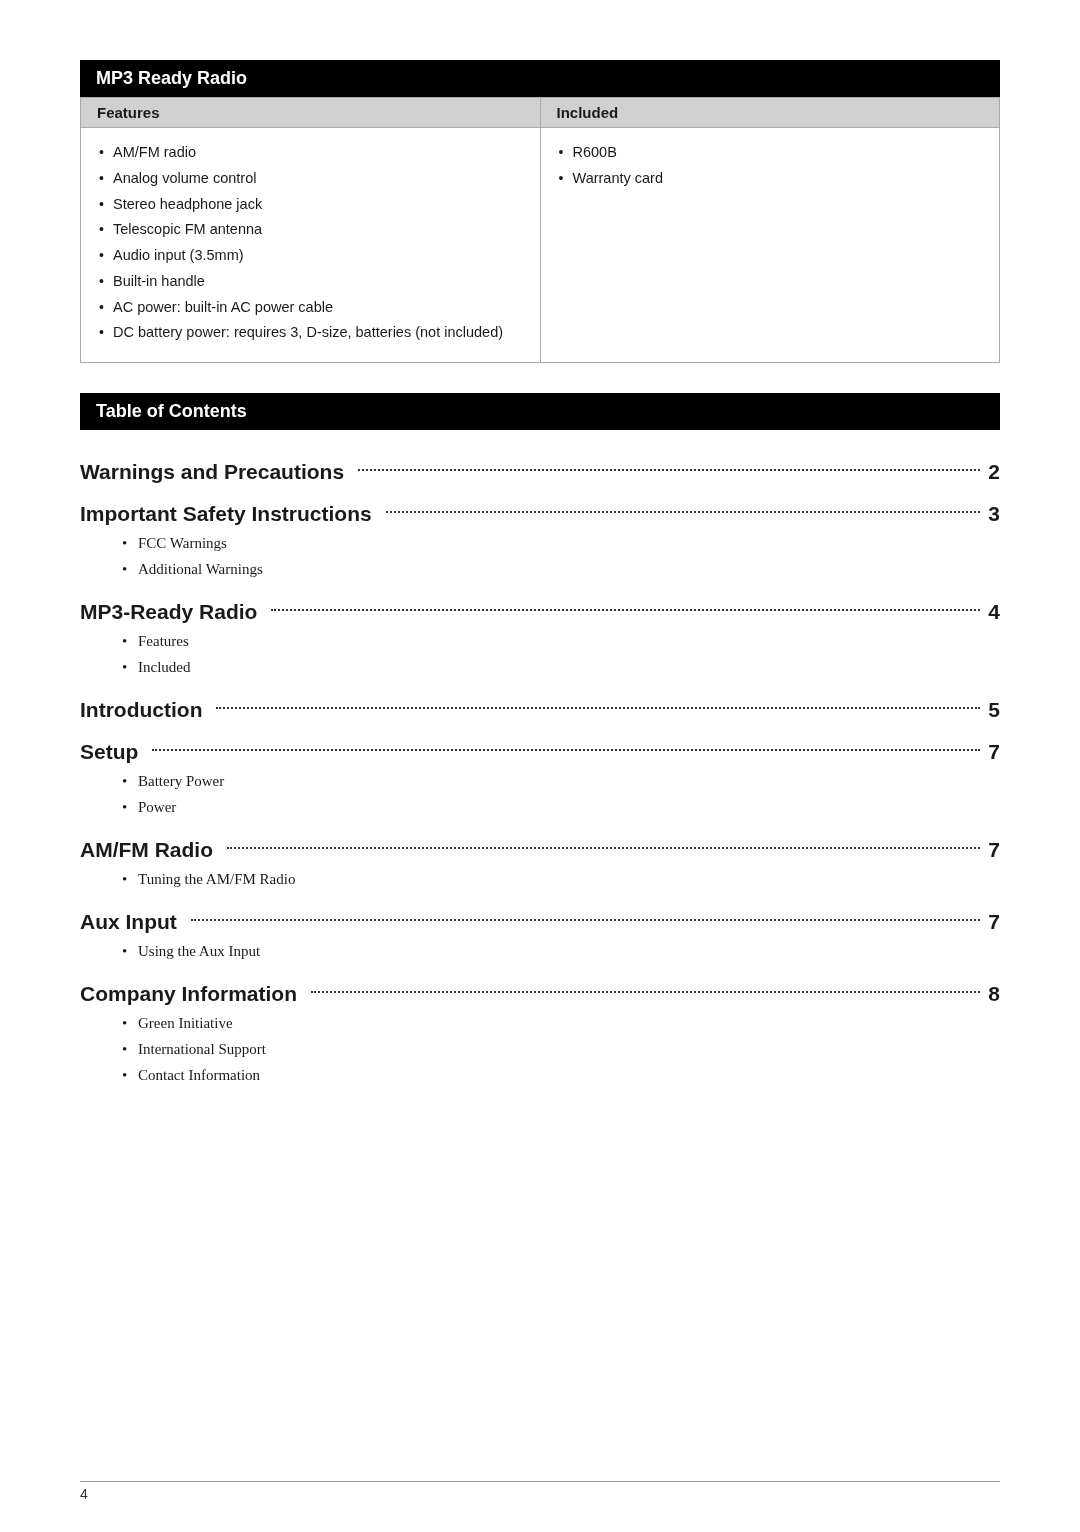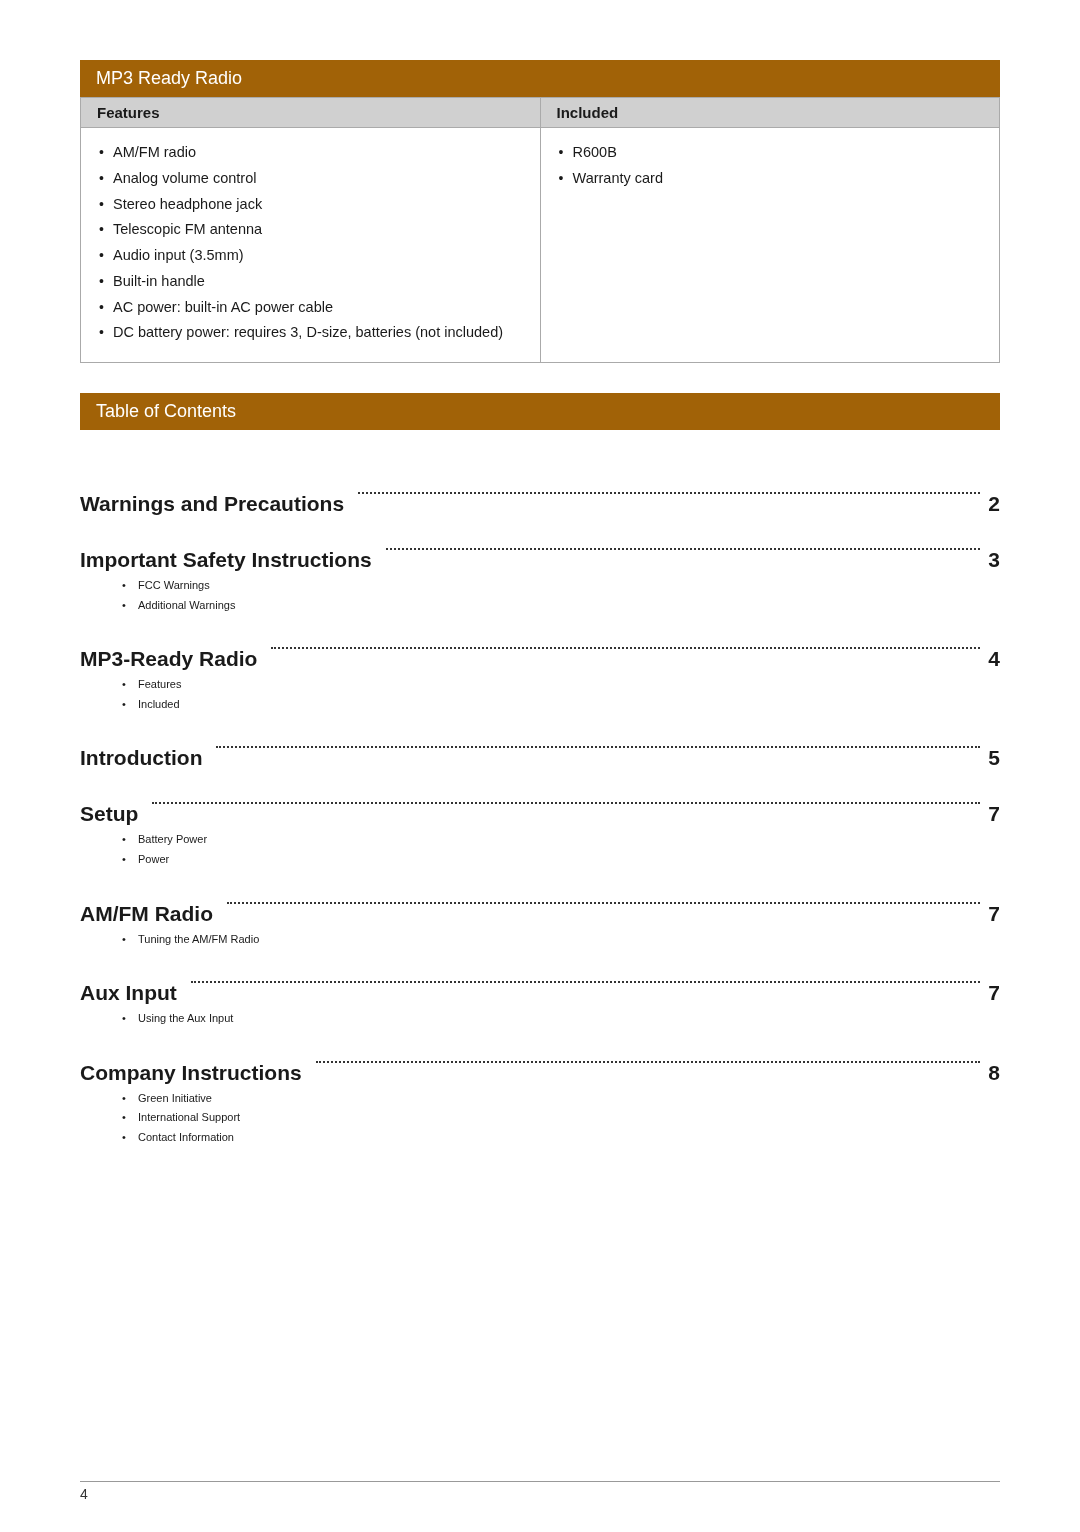--- a/index.html
+++ b/index.html
@@ -12,24 +12,24 @@
       font-family: Arial, Helvetica, sans-serif;
       font-size: 15px;
       background: #ffffff;
       color: #1a1a1a;
       width: 1080px;
       min-height: 1532px;
       padding: 60px 80px 60px 80px;
     }
 
     .section-header {
-      background-color: #a16207;
+      background-color: #000000;
       color: #ffffff;
       font-size: 18px;
-      font-weight: normal;
+      font-weight: bold;
       padding: 8px 16px;
       margin-bottom: 0;
     }
 
     .features-included-container {
       display: flex;
       border: 1px solid #aaa;
       margin-bottom: 30px;
     }
 
@@ -81,23 +81,22 @@
     .toc-section {
       margin-top: 10px;
     }
 
     .toc-entry {
       margin-bottom: 18px;
     }
 
     .toc-main-row {
       display: flex;
-      align-items: flex-start;
+      align-items: center;
       margin-bottom: 4px;
-      margin-top: 32px;
     }
 
     .toc-title {
       font-size: 21px;
       font-weight: bold;
       white-space: nowrap;
       margin-right: 6px;
     }
 
     .toc-dots {
@@ -121,22 +120,23 @@
     .toc-sub-items ul {
       list-style: none;
       padding: 0;
       margin: 0;
     }
 
     .toc-sub-items ul li {
       padding: 1px 0;
       padding-left: 18px;
       position: relative;
-      font-size: 11px;
+      font-size: 15px;
       line-height: 1.6;
+      font-family: Liberation Serif, serif;
     }
 
     .toc-sub-items ul li::before {
       content: '•';
       position: absolute;
       left: 2px;
       top: 1px;
     }
 
     .page-footer {
@@ -267,21 +267,21 @@
           <span class="toc-page">7</span>
         </div>
         <div class="toc-sub-items">
           <ul>
             <li>Using the Aux Input</li>
           </ul>
         </div>
       </div>
       <div class="toc-entry">
         <div class="toc-main-row">
-          <span class="toc-title">Company Instructions</span>
+          <span class="toc-title">Company Information</span>
           <div class="toc-dots"></div>
           <span class="toc-page">8</span>
         </div>
         <div class="toc-sub-items">
           <ul>
             <li>Green Initiative</li>
             <li>International Support</li>
             <li>Contact Information</li>
           </ul>
         </div>

